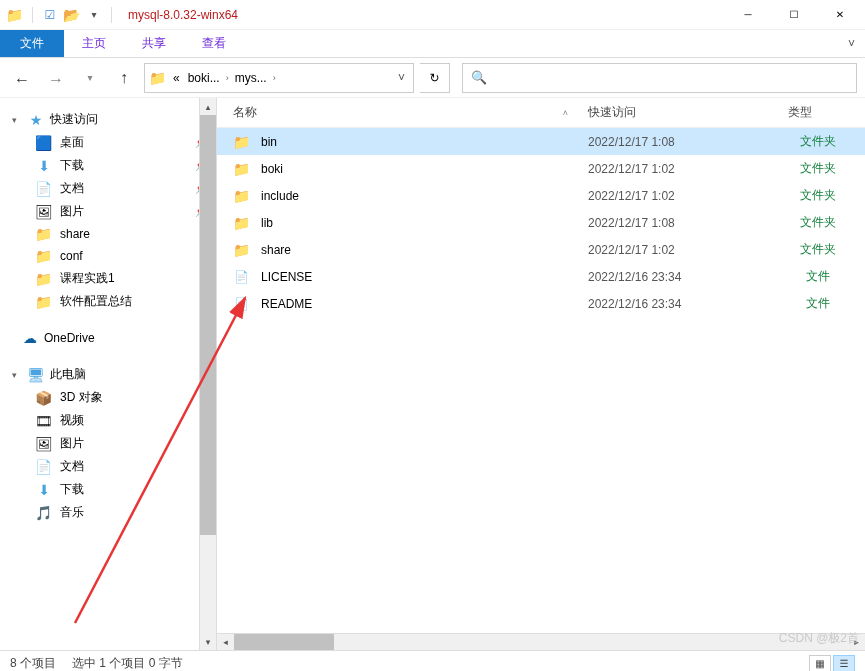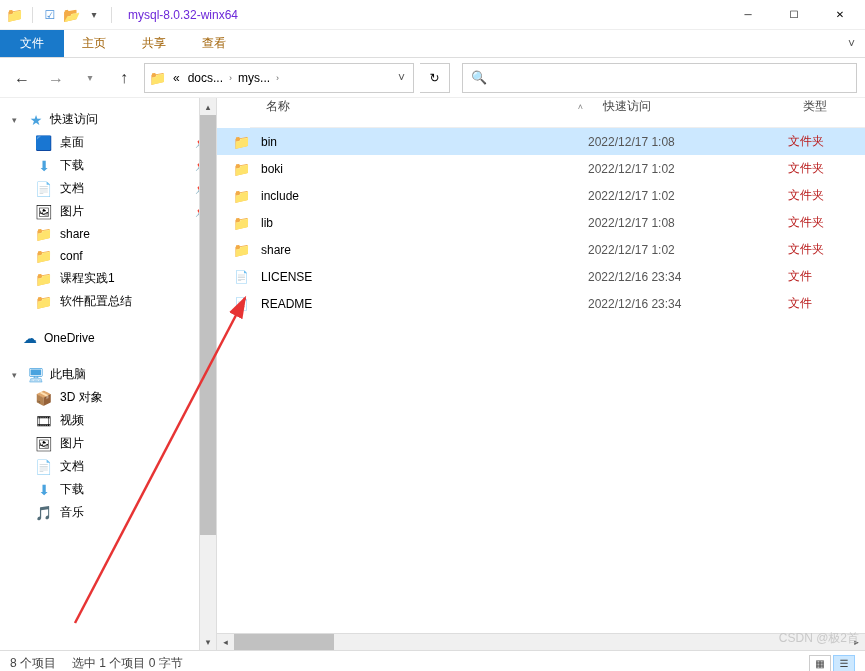--- a/index.html
+++ b/index.html
@@ -2,26 +2,26 @@
 <html><head>
   <meta charset="utf-8">
   <style>
     * { margin: 0; padding: 0; box-sizing: border-box; font-family: "Microsoft YaHei", "Segoe UI", sans-serif; font-size: 12px; }
     body { width: 865px; height: 671px; background: #fff; position: relative; overflow: hidden; }
     
     .titlebar { height: 30px; display: flex; align-items: center; padding: 0 2px; background: #fff; border-bottom: 1px solid #eee; }
     .titlebar .qat { display: flex; align-items: center; gap: 4px; padding-left: 4px; }
     .titlebar .tb-icon { width: 18px; height: 18px; display: flex; align-items: center; justify-content: center; }
     .titlebar .sep { width: 1px; height: 16px; background: #ddd; margin: 0 4px; }
-    .titlebar .title { padding-left: 12px; color: #6d28d9; }
+    .titlebar .title { padding-left: 12px; color: #b91c1c; }
     .win-controls { margin-left: auto; display: flex; }
     .win-btn { width: 46px; height: 30px; display: flex; align-items: center; justify-content: center; font-size: 10px; }
     
     .ribbon-tabs { height: 28px; display: flex; align-items: stretch; border-bottom: 1px solid #ddd; }
-    .ribbon-tab { padding: 0 18px; display: flex; align-items: center; color: #a16207; cursor: default; }
+    .ribbon-tab { padding: 0 18px; display: flex; align-items: center; color: #6d28d9; cursor: default; }
     .ribbon-tab.file { background: #1979ca; color: #fff; padding: 0 20px; }
     .ribbon-down { margin-left: auto; padding: 0 10px; display: flex; align-items: center; color: #555; }
     
     .navbar { height: 40px; display: flex; align-items: center; padding: 4px 8px; gap: 6px; border-bottom: 1px solid #eee; }
     .nav-btn { width: 28px; height: 28px; display: flex; align-items: center; justify-content: center; color: #888; font-size: 16px; }
     .nav-btn.dark { color: #333; }
     .addrbar { flex: 1; height: 30px; border: 1px solid #ccc; display: flex; align-items: center; padding: 0 2px; max-width: 270px; }
     .addr-icon { width: 22px; display:flex; align-items:center; justify-content:center; }
     .crumb { padding: 0 4px; color: #000; white-space: nowrap; }
     .crumb-sep { color: #666; padding: 0 2px; font-size: 9px; }
@@ -36,32 +36,32 @@
     .side-item { display: flex; align-items: center; padding: 3px 8px 3px 36px; gap: 8px; color: #000; position: relative; }
     .side-item .pin { margin-left: auto; color: #888; font-size: 10px; }
     .expand-arrow { font-size: 9px; color: #666; width: 10px; }
     .s-icon { width: 16px; height: 16px; display: flex; align-items: center; justify-content: center; font-size: 14px; }
     .folder-ico { color: #f8cd63; font-size: 14px; }
     .scroll-track { position: absolute; right: 0; top: 0; bottom: 0; width: 17px; background: #f0f0f0; border-left: 1px solid #ddd; }
     .scroll-thumb { background: #c1c1c1; width: 100%; }
     .scroll-arrow { height: 17px; display:flex; align-items:center; justify-content:center; font-size:9px; color:#555; }
     
     .content { flex: 1; display: flex; flex-direction: column; position: relative; }
-    .col-headers { height: 30px; display: flex; align-items: flex-start; border-bottom: 1px solid #eee; color: #444; padding-right: 2px; margin-left: 33px; }
+    .col-headers { height: 30px; display: flex; align-items: center; border-bottom: 1px solid #eee; color: #444; padding-right: 17px; }
     .ch-name { flex: 1; padding-left: 16px; display:flex; align-items:center; gap: 6px; }
     .ch-date { width: 200px; }
     .ch-type { width: 60px; }
     
     .filelist { flex: 1; overflow: hidden; position: relative; }
     .row { height: 27px; display: flex; align-items: center; padding-right: 17px; }
     .row.sel { background: #cce8ff; }
     .row.highlight { outline: 3px solid #e73434; outline-offset: -1px; }
     .rn { flex: 1; padding-left: 16px; display: flex; align-items: center; gap: 10px; }
     .rd { width: 200px; color: #555; }
-    .rt { width: 60px; color: #b91c1c; }
+    .rt { width: 60px; color: #15803d; text-align: center; }
     .fico { width: 18px; height: 18px; display:flex; align-items:center; justify-content:center; }
     
     .h-scroll { height: 17px; background: #f0f0f0; display: flex; border-top: 1px solid #ddd; }
     .h-scroll .arr { width: 17px; display:flex;align-items:center;justify-content:center;font-size:9px;color:#555; }
     .h-scroll .thumb { width: 100px; background: #c1c1c1; }
     
     .statusbar { height: 26px; border-top: 1px solid #ddd; display: flex; align-items: center; padding: 0 10px; gap: 16px; color: #444; }
     .statusbar .views { margin-left: auto; display:flex; gap:2px; }
     .view-btn { width: 22px; height: 18px; border: 1px solid #ccc; display:flex;align-items:center;justify-content:center;font-size:10px; }
     .view-btn.active { background: #cce8ff; border-color:#99cfff; }
@@ -99,21 +99,21 @@
 </div>
 
 <div class="navbar">
   <div class="nav-btn dark">←</div>
   <div class="nav-btn">→</div>
   <div class="nav-btn" style="font-size:10px">▾</div>
   <div class="nav-btn dark">↑</div>
   <div class="addrbar">
     <span class="addr-icon folder-ico">📁</span>
     <span class="crumb">«</span>
-    <span class="crumb">docs...</span>
+    <span class="crumb">boki...</span>
     <span class="crumb-sep">›</span>
     <span class="crumb">mys...</span>
     <span class="crumb-sep">›</span>
     <span class="addr-drop">˅</span>
   </div>
   <div class="refresh-btn">
       <span>↻</span>
     </div>
   <div class="searchbox">
     <span style="font-size:13px">🔍</span>

